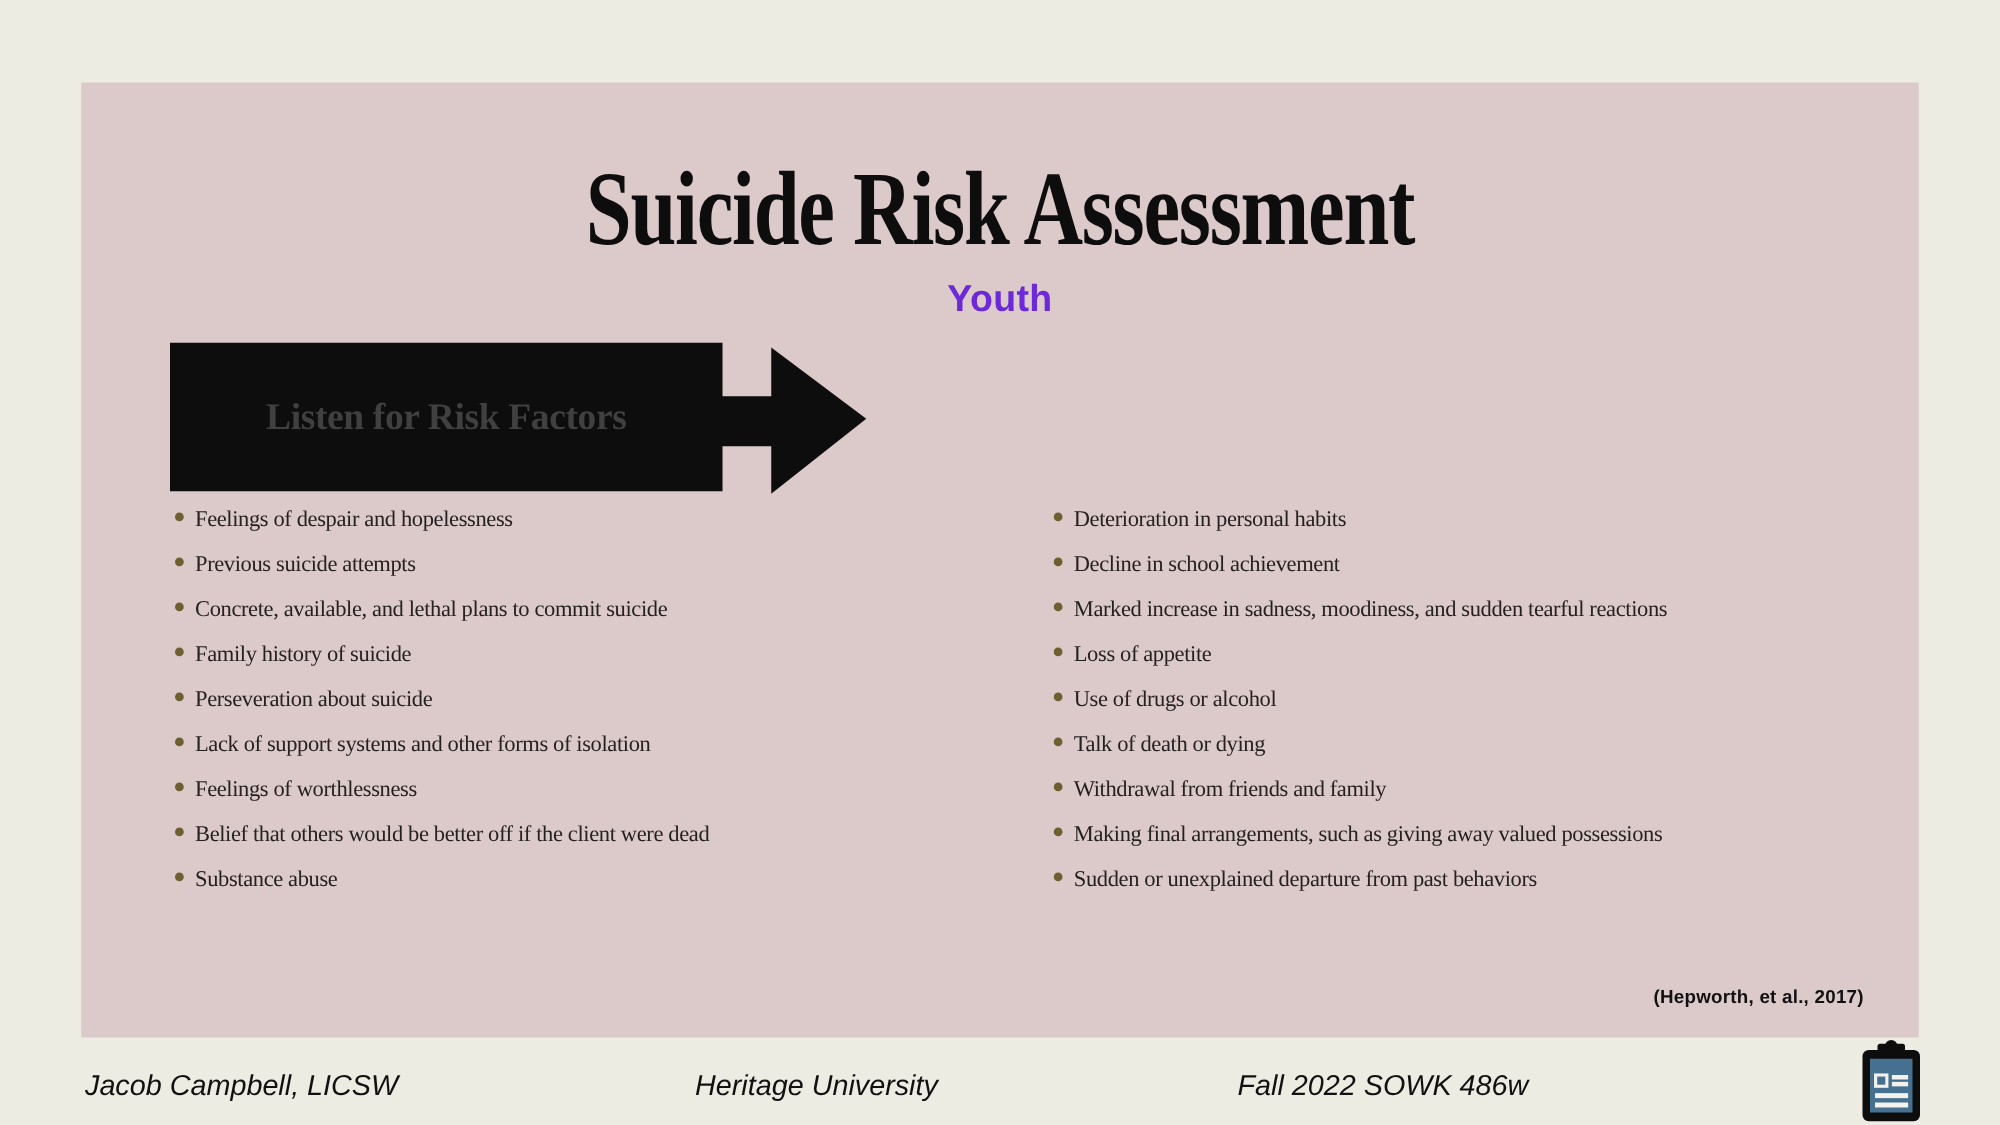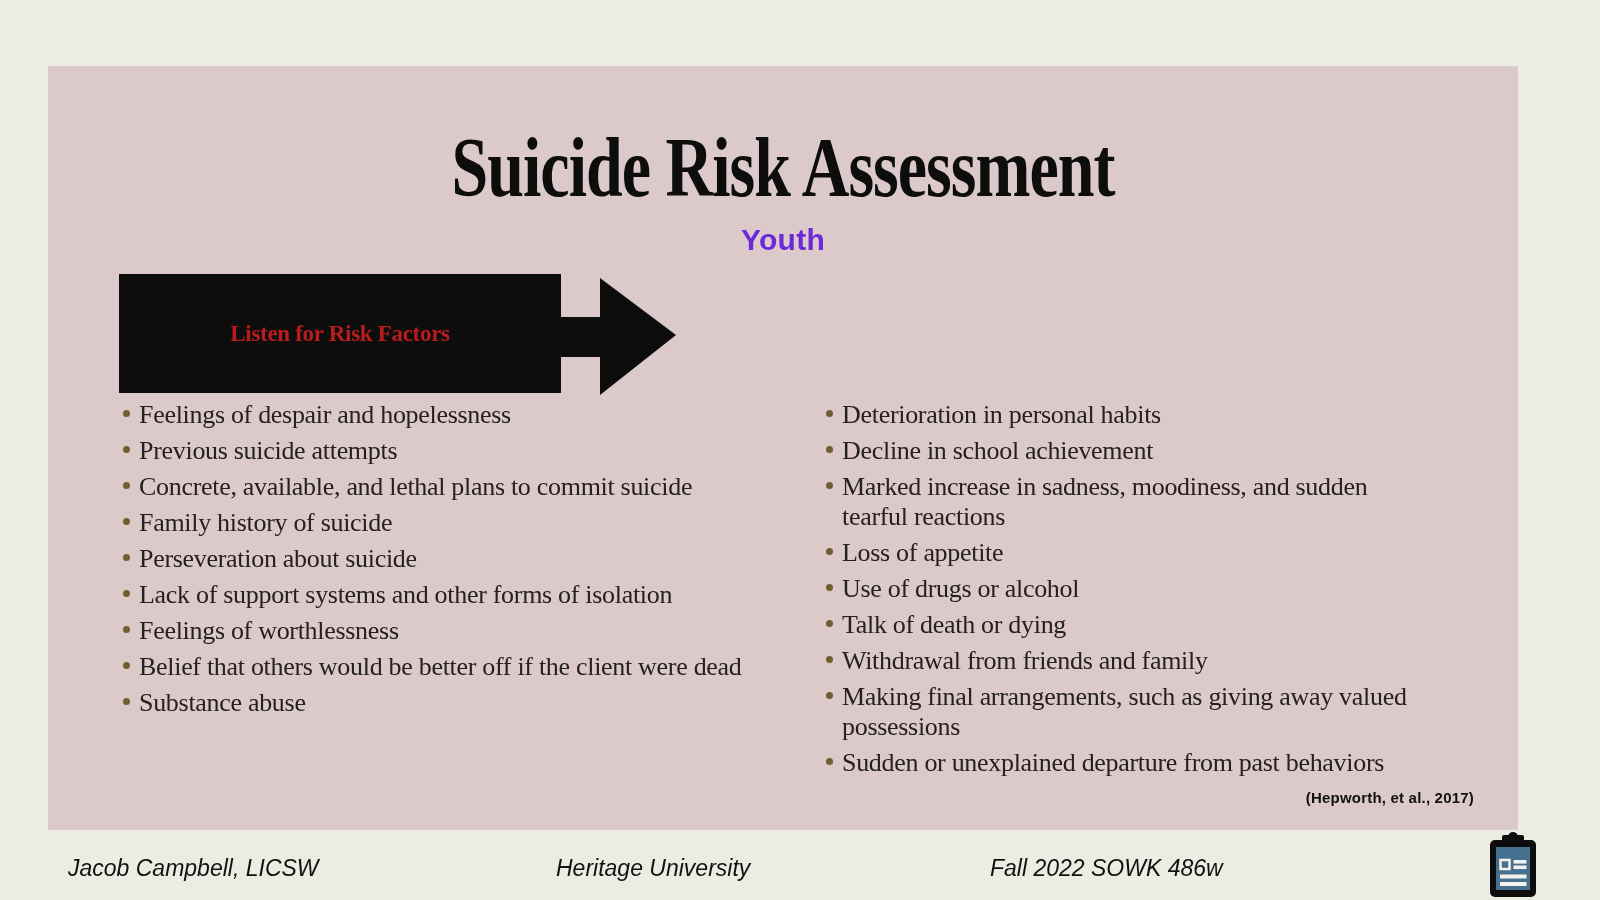--- a/index.html
+++ b/index.html
@@ -4,21 +4,21 @@
 <style>
   * { margin:0; padding:0; box-sizing:border-box; }
   html, body { width:1600px; height:900px; }
   body {
     background:#ecece2;
     font-family:"Liberation Sans", sans-serif;
     position:relative;
     overflow:hidden;
   }
   .slide {
-    position:absolute; left:48px; top:66px;
+    position:absolute; left:65px; top:66px;
     width:1470px; height:764px;
     background:#dbcac9;
   }
   .title-wrap {
     position:absolute; left:0; right:0; top:44px; height:116px;
     display:flex; align-items:center; justify-content:center;
   }
   .title {
     font-family:"Liberation Serif", serif;
     font-weight:bold; font-size:66px; letter-spacing:-1px;
@@ -30,26 +30,26 @@
     display:flex; align-items:center; justify-content:center;
   }
   .subtitle { font-weight:bold; font-size:30px; color:#6d28d9; letter-spacing:0.3px; }
   .arrow-svg { position:absolute; left:71px; top:208px; }
   .arrow-label-wrap {
     position:absolute; left:71px; top:208px; width:442px; height:119px;
     display:flex; align-items:center; justify-content:center;
   }
   .arrow-label {
     font-family:"Liberation Serif", serif; font-weight:bold;
-    font-size:23px; color:#b91c1c; letter-spacing:-0.3px;
+    font-size:30px; color:#404040; letter-spacing:-0.3px;
   }
   ul.factors {
     position:absolute; top:334px; list-style:none;
     font-family:"Liberation Serif", serif;
-    font-size:26px; letter-spacing:-0.3px; color:#262121;
+    font-size:18px; letter-spacing:-0.3px; color:#262121;
   }
   ul.factors.left  { left:72px;  width:690px; }
   ul.factors.right { left:775px; width:590px; }
   ul.factors li {
     position:relative; padding-left:19px;
     line-height:30px; margin-bottom:6px;
   }
   ul.factors li::before {
     content:""; position:absolute; left:3px; top:10px;
     width:7px; height:7px; border-radius:50%;

